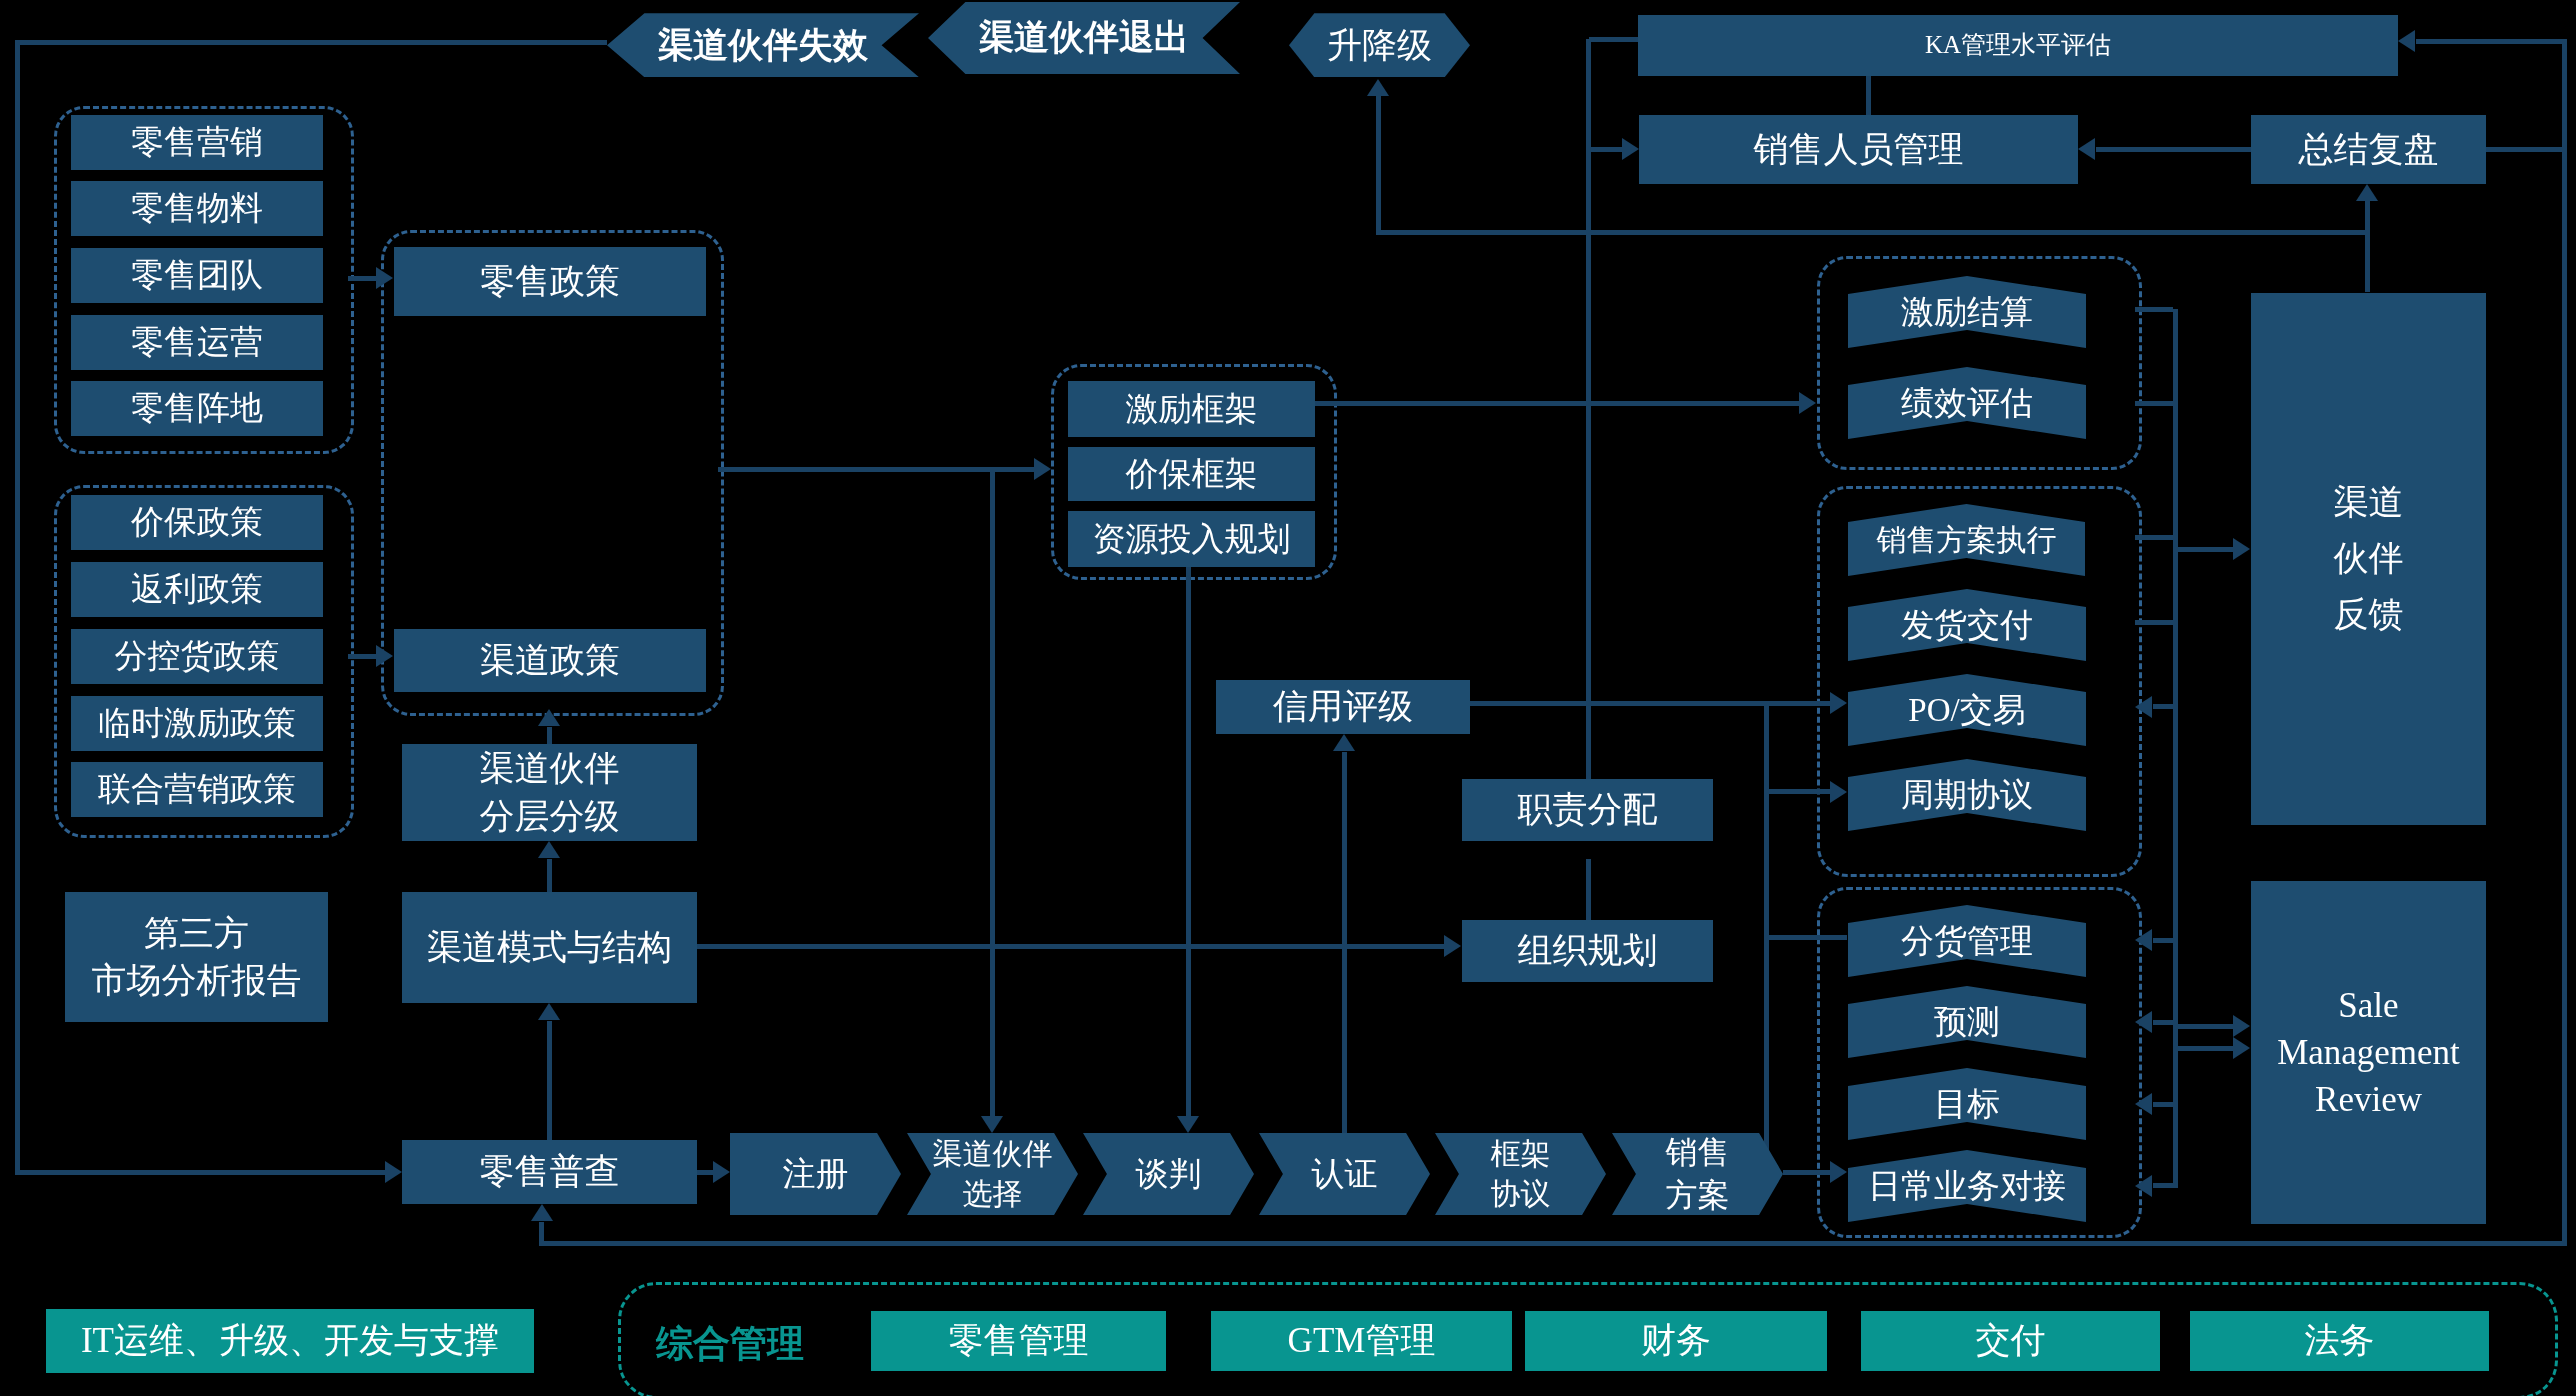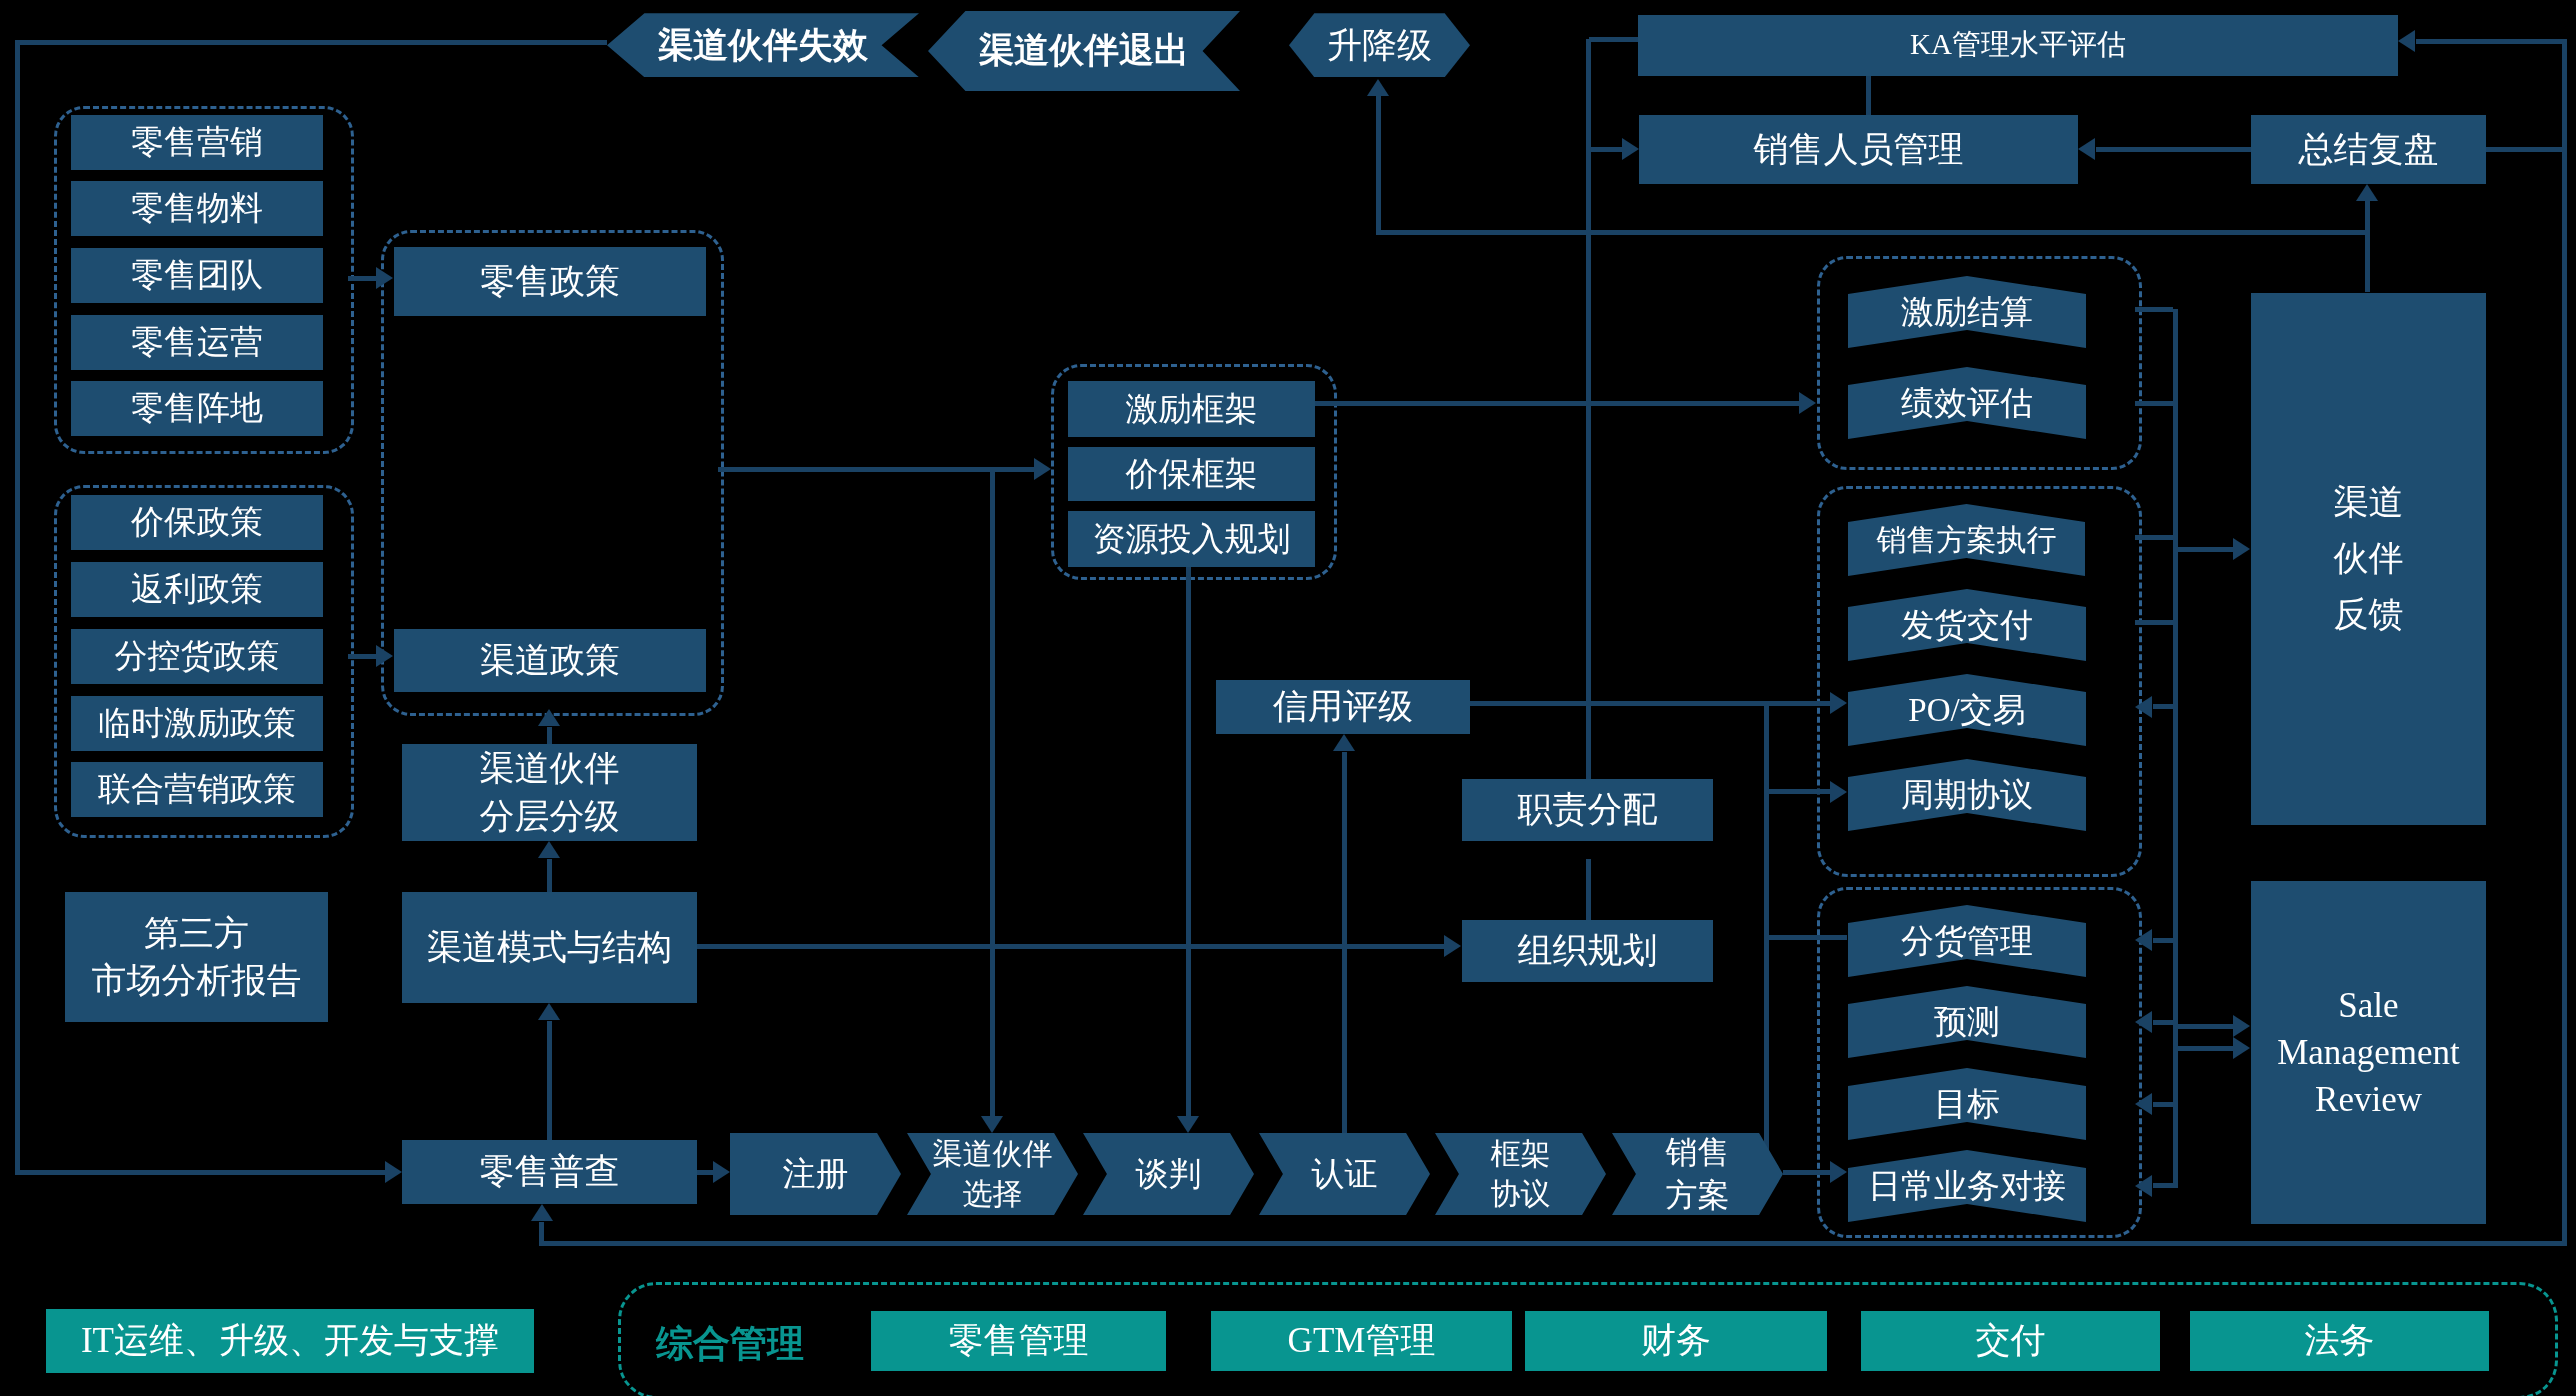--- a/index.html
+++ b/index.html
@@ -23,24 +23,24 @@
        font-weight:bold;font-size:37px;z-index:2;}
   .ln{position:absolute;background:var(--ln);z-index:1;}
   .ah{position:absolute;width:0;height:0;z-index:1;}
 </style>
 </head>
 <body>
 
 <div id="stage">
 
   <div class="box chev-l" style="left:607px;top:13.2px;width:312px;height:64px">渠道伙伴失效</div>
-  <div class="box chev-l" style="left:928px;top:11px;width:312px;height:80px">渠道伙伴退出</div>
+  <div class="box chev-l" style="left:928px;top:2px;width:312px;height:72px">渠道伙伴退出</div>
   <div class="box chev-lr" style="left:1289px;top:13.2px;width:181px;height:64px">升降级</div>
 
-  <div class="box" style="left:1638px;top:14.5px;width:760px;height:61px;font-size:29px">KA管理水平评估</div>
+  <div class="box" style="left:1638px;top:14.5px;width:760px;height:61px;font-size:25px">KA管理水平评估</div>
   <div class="box" style="left:1639px;top:115px;width:439px;height:69px">销售人员管理</div>
   <div class="box" style="left:2251px;top:115px;width:235px;height:69px">总结复盘</div>
 
   <div class="dash" style="left:54px;top:106px;width:294px;height:342px"></div>
   <div class="box sm" style="left:71px;top:115px;width:252px;height:55px">零售营销</div>
   <div class="box sm" style="left:71px;top:181px;width:252px;height:55px">零售物料</div>
   <div class="box sm" style="left:71px;top:248px;width:252px;height:55px">零售团队</div>
   <div class="box sm" style="left:71px;top:315px;width:252px;height:55px">零售运营</div>
   <div class="box sm" style="left:71px;top:381px;width:252px;height:55px">零售阵地</div>
 

